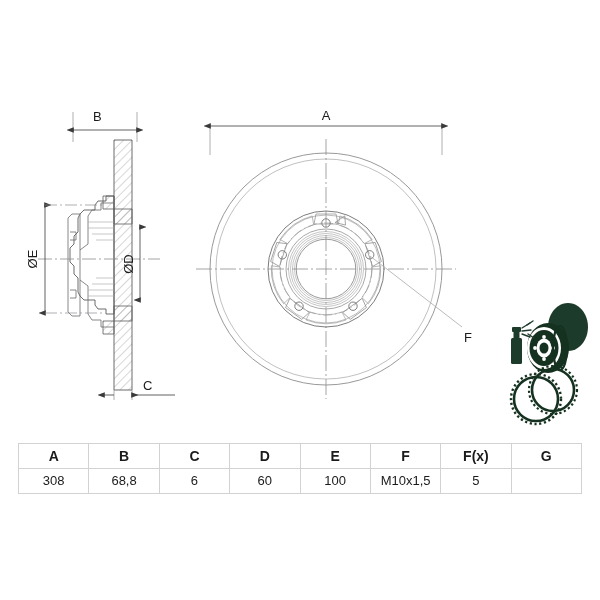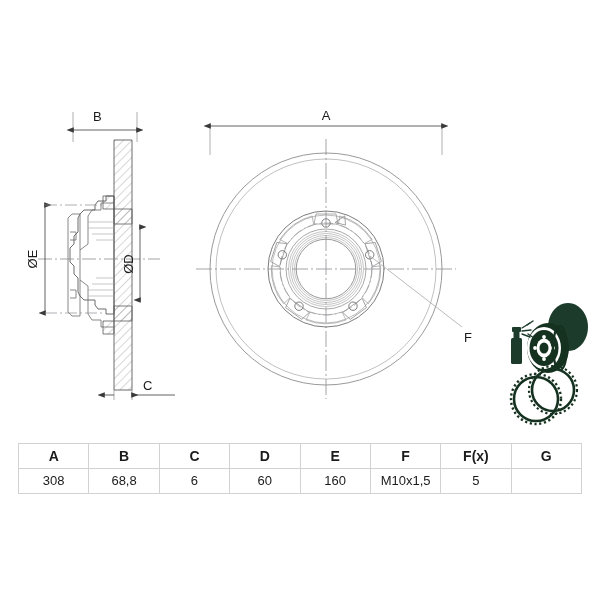--- a/index.html
+++ b/index.html
@@ -294,21 +294,21 @@
           <th>F(x)</th>
           <th>G</th>
         </tr>
       </thead>
       <tbody>
         <tr>
           <td>308</td>
           <td>68,8</td>
           <td>6</td>
           <td>60</td>
-          <td>160</td>
+          <td>100</td>
           <td>M10x1,5</td>
           <td>5</td>
           <td></td>
         </tr>
       </tbody>
     </table>
   </div>
 
 </div>
 

